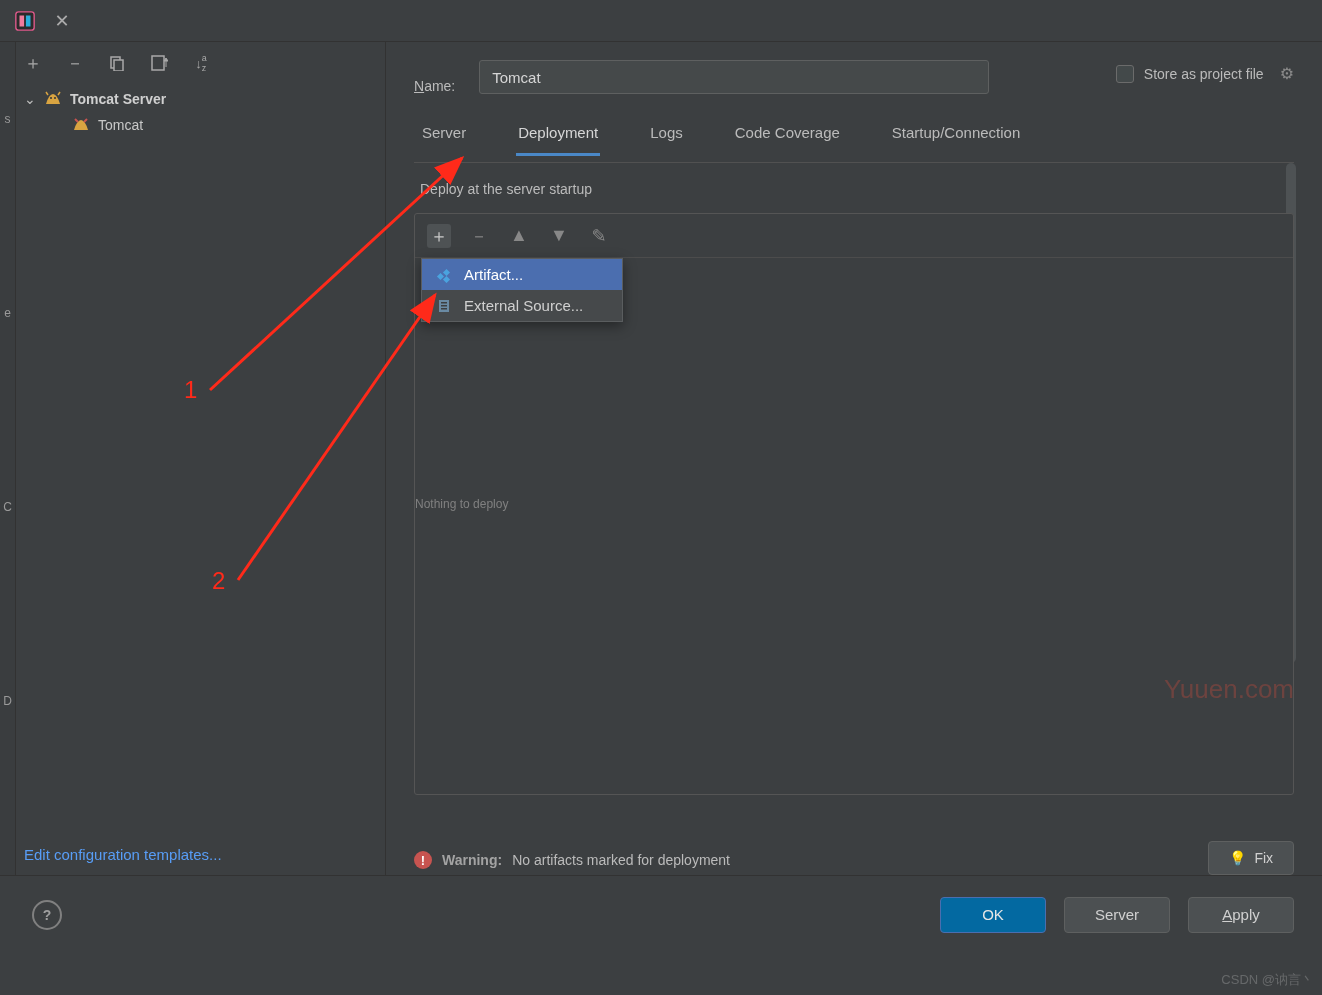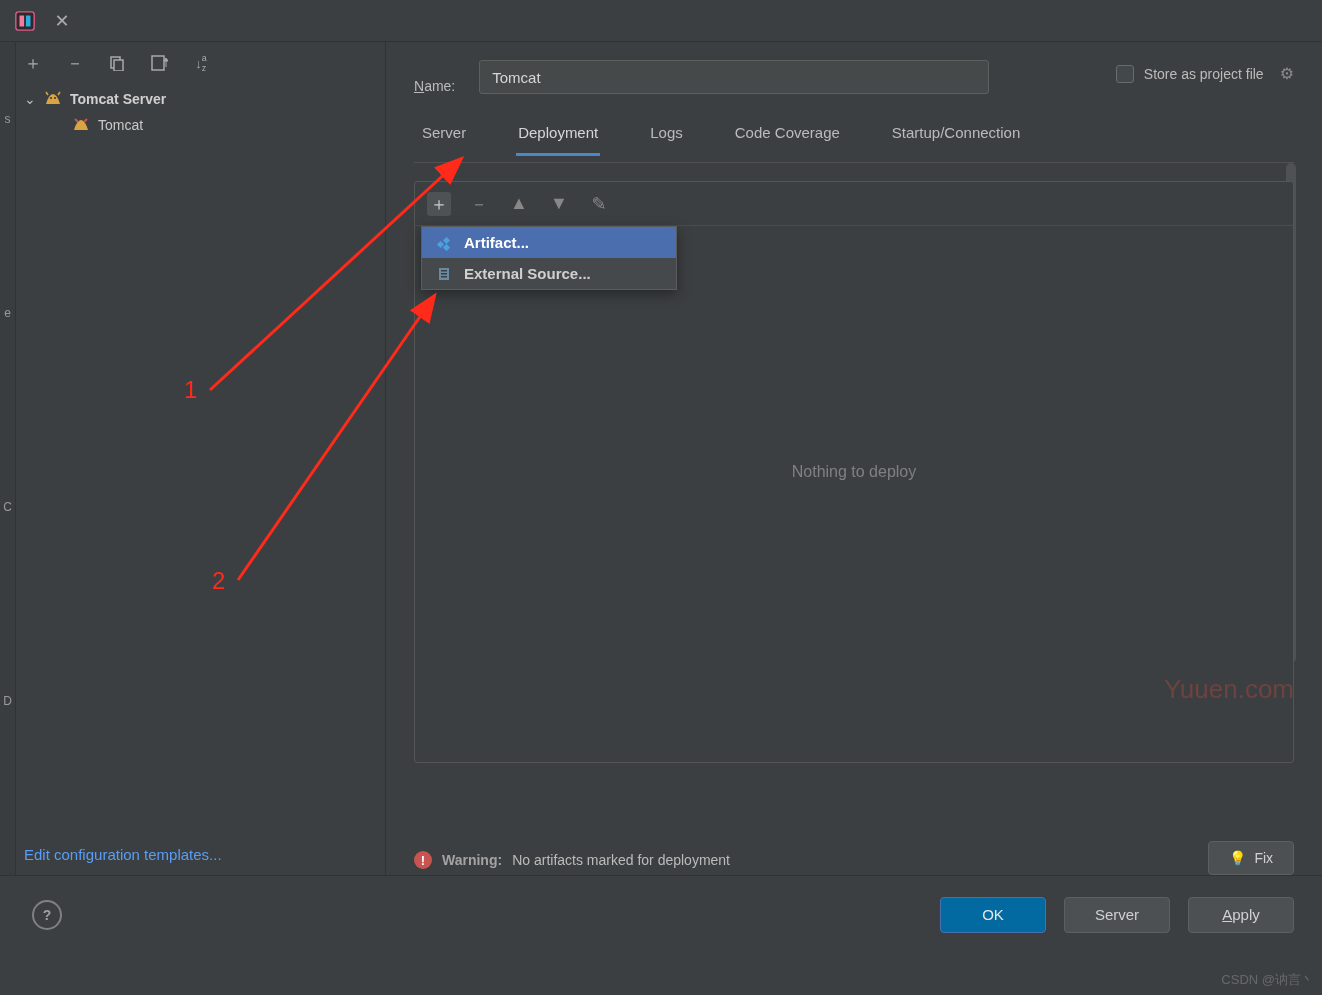--- a/index.html
+++ b/index.html
@@ -206,36 +206,34 @@
     color: #888;
     font-size: 18px;
     border-radius: 3px;
   }
   .deploy-toolbar .dbtn.add {
     background: #4e5254;
     color: #c9c9c9;
   }
   .deploy-empty {
     color: #808080;
-    text-align: center;
     position: absolute;
     top: 50%; left: 0; right: 0;
     transform: translateY(-50%);
-    font-size: 16px;
+    font-size: 12px;
   }
   .popup-menu {
     position: absolute;
     left: 6px;
     top: 44px;
-    width: 256px;
+    width: 202px;
     background: #46494b;
     border: 1px solid #5a5d5f;
     box-shadow: 0 4px 12px rgba(0,0,0,0.4);
     z-index: 10;
-    font-weight: bold;
   }
   .popup-item {
     display: flex;
     align-items: center;
     gap: 12px;
     padding: 7px 14px;
     color: #d0d0d0;
     cursor: pointer;
     font-size: 15px;
   }
@@ -430,20 +428,21 @@
     <div class="tabs">
       <div class="tab">Server</div>
       <div class="tab active">Deployment</div>
       <div class="tab">Logs</div>
       <div class="tab">Code Coverage</div>
       <div class="tab">Startup/Connection</div>
     </div>
 
     <div class="tab-content">
       <div class="scrollbar"></div>
+      <div class="deploy-label">Deploy at the server startup</div>
       <div class="deploy-box">
         <div class="deploy-toolbar">
           <div class="dbtn add">＋</div>
           <div class="dbtn">－</div>
           <div class="dbtn">▲</div>
           <div class="dbtn">▼</div>
           <div class="dbtn">✎</div>
         </div>
 
         <div class="popup-menu">

